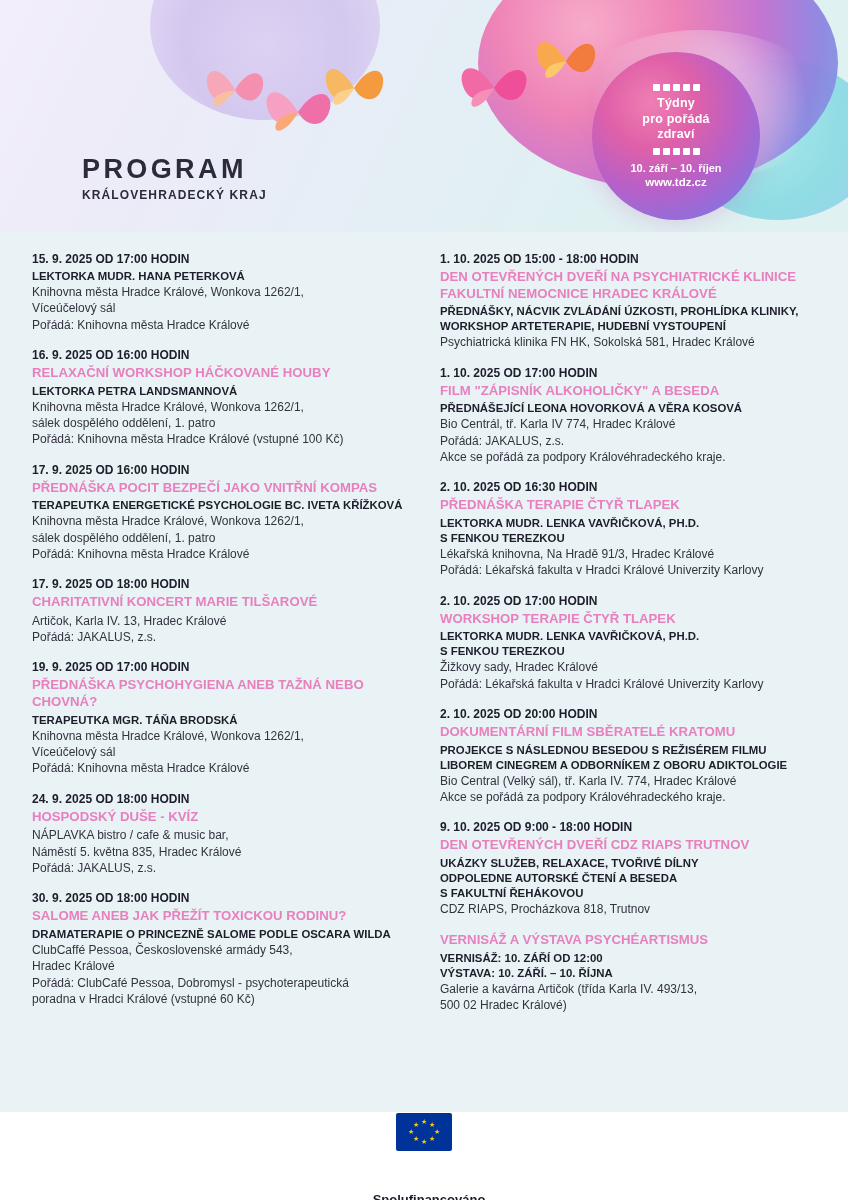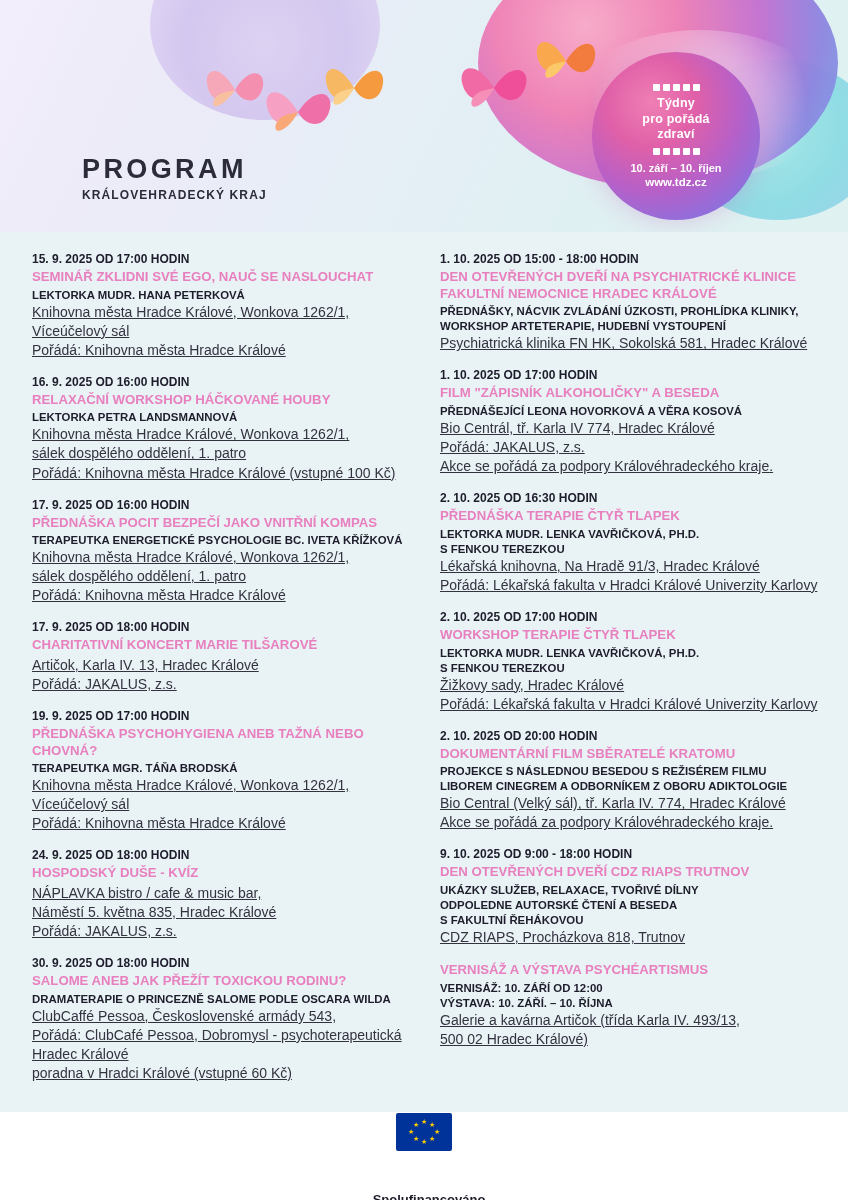--- a/index.html
+++ b/index.html
@@ -119,24 +119,23 @@
     line-height: 1.26;
     margin-bottom: 2px;
   }
   .ev-sub {
     font-size: 11.4px;
     font-weight: 700;
     color: #1d1d2b;
     line-height: 1.32;
   }
   .ev-line {
-    font-size: 14px;
+    font-size: 12px;
     color: #333340;
     line-height: 1.36;
-    text-decoration: underline;
   }
 
   
   .footer {
     height: 88px;
     background: #ffffff;
     display: flex;
     align-items: center;
     padding: 0 34px;
     gap: 40px;
@@ -264,21 +263,20 @@
   <div class="hdr-text">
     <div class="hdr-title">PROGRAM</div>
     <div class="hdr-sub">KRÁLOVEHRADECKÝ KRAJ</div>
   </div>
 </div>
 
 <div class="program">
   <div class="col" id="col-left">
       <div class="event">
         <div class="ev-date">15. 9. 2025 OD 17:00 HODIN</div>
-        <div class="ev-title">SEMINÁŘ ZKLIDNI SVÉ EGO, NAUČ SE NASLOUCHAT</div>
         <div class="ev-sub">LEKTORKA MUDR. HANA PETERKOVÁ</div>
         <div class="ev-line">Knihovna města Hradce Králové, Wonkova 1262/1,</div>
         <div class="ev-line">Víceúčelový sál</div>
         <div class="ev-line">Pořádá: Knihovna města Hradce Králové</div>
       </div>
       <div class="event">
         <div class="ev-date">16. 9. 2025 OD 16:00 HODIN</div>
         <div class="ev-title">RELAXAČNÍ WORKSHOP HÁČKOVANÉ HOUBY</div>
         <div class="ev-sub">LEKTORKA PETRA LANDSMANNOVÁ</div>
         <div class="ev-line">Knihovna města Hradce Králové, Wonkova 1262/1,</div>
@@ -312,22 +310,22 @@
         <div class="ev-title">HOSPODSKÝ DUŠE - KVÍZ</div>
         <div class="ev-line">NÁPLAVKA bistro / cafe &amp; music bar,</div>
         <div class="ev-line">Náměstí 5. května 835, Hradec Králové</div>
         <div class="ev-line">Pořádá: JAKALUS, z.s.</div>
       </div>
       <div class="event">
         <div class="ev-date">30. 9. 2025 OD 18:00 HODIN</div>
         <div class="ev-title">SALOME ANEB JAK PŘEŽÍT TOXICKOU RODINU?</div>
         <div class="ev-sub">DRAMATERAPIE O PRINCEZNĚ SALOME PODLE OSCARA WILDA</div>
         <div class="ev-line">ClubCaffé Pessoa, Československé armády 543,</div>
+        <div class="ev-line">Hradec Králové</div>
         <div class="ev-line">Pořádá: ClubCafé Pessoa, Dobromysl - psychoterapeutická</div>
-        <div class="ev-line">Hradec Králové</div>
         <div class="ev-line">poradna v Hradci Králové (vstupné 60 Kč)</div>
       </div>
     </div>
   <div class="col" id="col-right">
       <div class="event">
         <div class="ev-date">1. 10. 2025 OD 15:00 - 18:00 HODIN</div>
         <div class="ev-title">DEN OTEVŘENÝCH DVEŘÍ NA PSYCHIATRICKÉ KLINICE FAKULTNÍ NEMOCNICE HRADEC KRÁLOVÉ</div>
         <div class="ev-sub">PŘEDNÁŠKY, NÁCVIK ZVLÁDÁNÍ ÚZKOSTI, PROHLÍDKA KLINIKY, WORKSHOP ARTETERAPIE, HUDEBNÍ VYSTOUPENÍ</div>
         <div class="ev-line">Psychiatrická klinika FN HK, Sokolská 581, Hradec Králové</div>
       </div>

